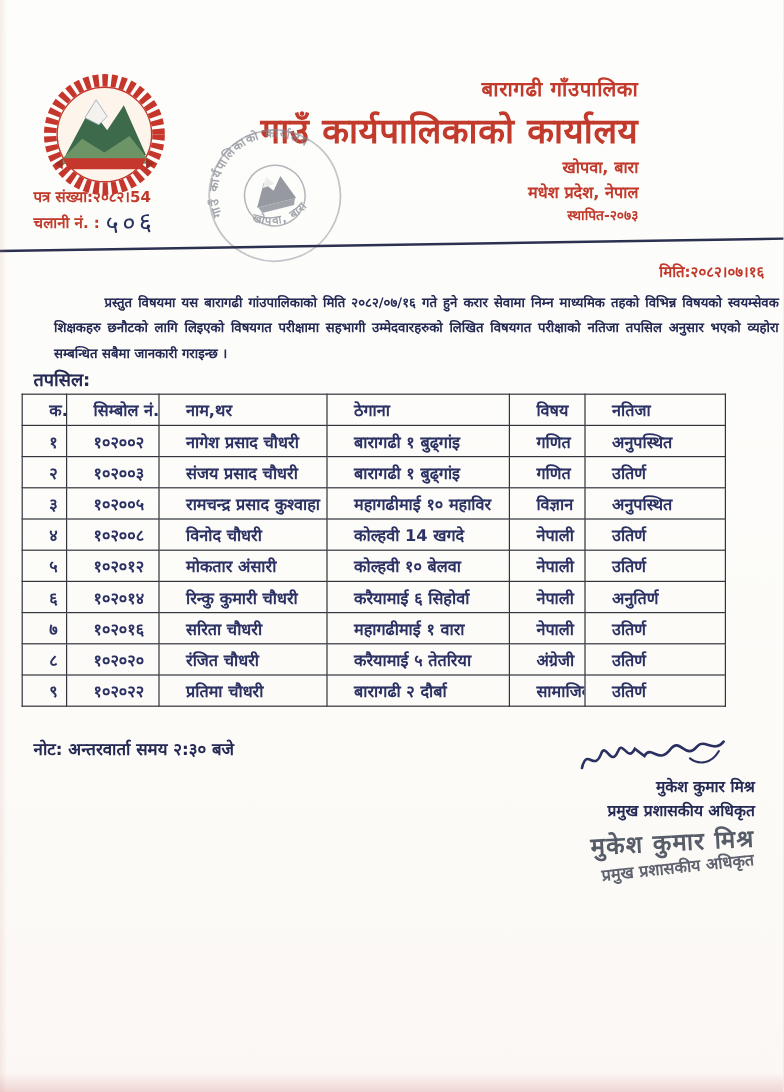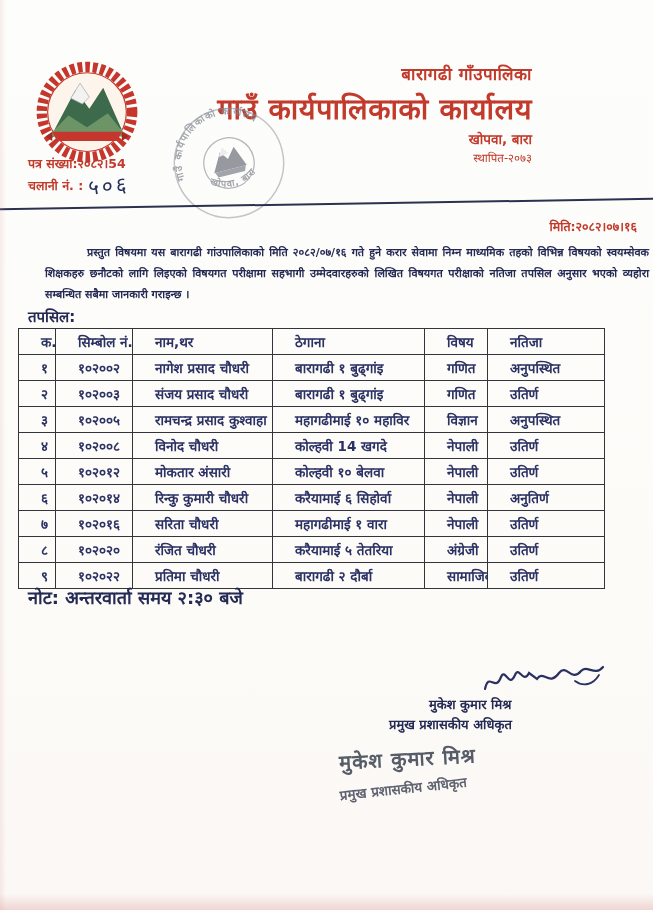--- a/index.html
+++ b/index.html
@@ -13,21 +13,21 @@
     background:linear-gradient(to top,rgba(216,150,150,.35),rgba(216,150,150,0));}
   .scan-edge-left{position:absolute;left:0;top:0;bottom:0;width:6px;
     background:linear-gradient(to right,rgba(216,160,150,.18),rgba(216,160,150,0));}
 
   
   .emblem{position:absolute;left:28px;top:60px;width:118px;height:110px;}
   .head-center{position:absolute;left:128px;top:62px;width:404px;text-align:right;color:#c13a2c;}
   .head-muni{font-size:17px;font-weight:700;letter-spacing:.5px;}
   .head-office{font-size:29px;font-weight:700;margin-top:3px;letter-spacing:.5px;}
   .head-line{font-size:13.5px;font-weight:700;margin-top:3px;}
-  .head-est{font-size:11.5px;font-weight:400;margin-top:2px;}
+  .head-est{font-size:11.5px;font-weight:700;margin-top:2px;}
   .meta-left{position:absolute;left:28px;top:153px;color:#c13a2c;font-size:12.5px;font-weight:700;line-height:22px;}
   .chalani-no{display:inline-block;font-size:21px;color:#28305e;font-weight:400;
     transform:rotate(-5deg) skewX(-6deg);letter-spacing:3px;vertical-align:-3px;}
   .meta-right{position:absolute;right:16px;top:178px;color:#c13a2c;font-size:12.5px;font-weight:700;margin-top:40px;}
 
   .round-stamp{position:absolute;left:166px;top:100px;width:126px;height:126px;
     opacity:.72;transform:rotate(-14deg);}
 
   .rule{position:absolute;left:-4px;top:203px;width:661px;height:2px;background:#2c3150;
     transform:rotate(-0.9deg);}
@@ -41,24 +41,24 @@
   .tapasil{position:absolute;left:28px;top:306px;font-size:15px;font-weight:600;color:#252a54;}
 
   
   table.results{position:absolute;left:18px;top:328px;width:586px;border-collapse:collapse;
     table-layout:fixed;}
   table.results th,table.results td{
     border:1.6px solid #33343c;padding:2px 22px;font-size:13.5px;font-weight:600;
     color:#2b3163;text-align:left;vertical-align:middle;height:21px;white-space:nowrap;overflow:hidden;}
   table.results th{font-weight:700;}
 
-  .note{position:absolute;left:28px;top:585px;font-size:18px;font-weight:700;color:#252a54;}
+  .note{position:absolute;left:28px;top:614px;font-size:14px;font-weight:700;color:#252a54;}
 
   
-  .sig-block{position:absolute;right:24px;top:659px;width:290px;text-align:left;}
+  .sig-block{position:absolute;right:24px;top:610px;width:290px;text-align:right;}
   .sig-squiggle{display:block;margin:0 auto -4px 140px;}
   .sig-name{font-size:13px;font-weight:700;color:#252a54;margin-left:90px;}
   .sig-title{font-size:13px;font-weight:700;color:#252a54;margin-left:50px;margin-top:2px;}
   .stamp-name{font-size:20px;font-weight:700;color:#4a4f5e;margin-top:8px;
     transform:rotate(-3deg);letter-spacing:1px;opacity:.92;}
   .stamp-title{font-size:13.5px;font-weight:700;color:#4a4f5e;margin-top:3px;
     transform:rotate(-6deg);opacity:.88;}
 </style>
 </head>
 <body>
@@ -73,20 +73,21 @@
     <polygon points="16,66 34,48 50,58 68,46 84,66" fill="#6d9467"></polygon>
     <path d="M20,62 L80,62 L76,70 L24,70 Z" fill="#c5372c"></path>
     <path d="M20,62 L14,66 L20,70 Z" fill="#a32c22"></path>
     <path d="M80,62 L86,66 L80,70 Z" fill="#a32c22"></path>
   </svg>
 
   <div class="head-center">
     <div class="head-muni">बारागढी गाँउपालिका</div>
     <div class="head-office">गाउँ कार्यपालिकाको कार्यालय</div>
     <div class="head-line">खोपवा, बारा</div>
+    <div class="head-line">मधेश प्रदेश, नेपाल</div>
     <div class="head-est">स्थापित-२०७३</div>
   </div>
 
   <div class="meta-left">
     <div>पत्र संख्या:२०८२।54</div>
     <div>
       <span>चलानी नं. :</span>
       <span class="chalani-no">५०६</span>
     </div>
   </div>

